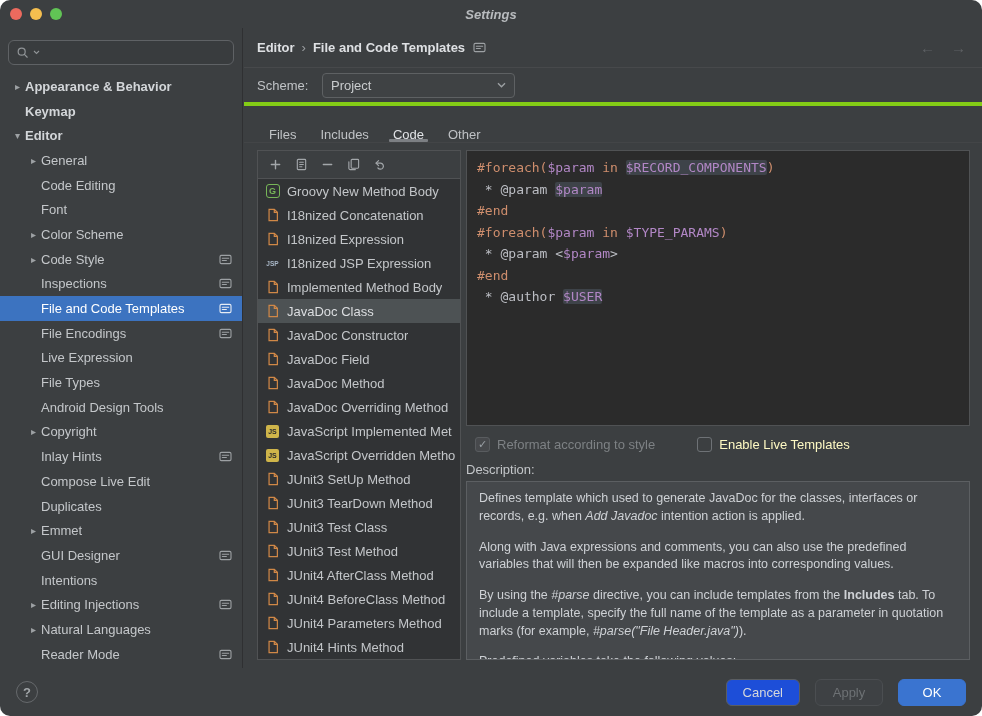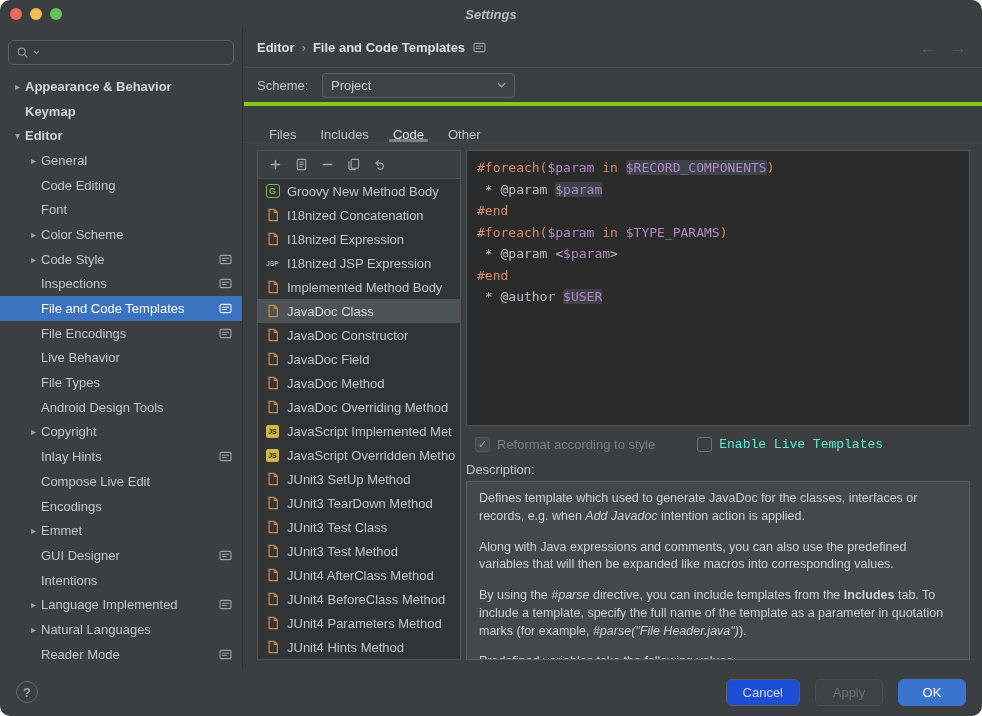--- a/index.html
+++ b/index.html
@@ -81,21 +81,21 @@
   .tok-vh { color:#b287c6; background:#3e4349; border-radius:2px; }
   .tok-p { color:#bcbec4; }
 
   .options-row { display:flex; align-items:center; margin:8px 0 0 9px; height:20px; flex:none; }
   .opt { display:flex; align-items:center; gap:7px; }
   .opt2 { margin-left:42px; }
   .cb { width:15px; height:15px; border-radius:3px; display:flex; align-items:center; justify-content:center; flex:none; }
   .cb.checked-disabled { background:#47494c; border:1px solid #595c5f; color:#9aa0a5; font-size:11px; }
   .cb.unchecked { border:1.6px solid #6e7276; background:transparent; }
   .opt-label-disabled { color:#7d8184; }
-  .opt-label { color:#5eead4;font-family:Liberation Mono, monospace; }
+  .opt-label { color:#fef9c3; }
 
   .desc-label { margin:8px 0 4px 0; color:#c3c6c9; flex:none; }
   .desc-box { flex:1; background:#45484b; border:1px solid #5c5f62; padding:8px 12px;
               font-size:12.5px; line-height:1.42; color:#ced1d5; overflow:hidden; }
   .desc-box p { margin:0 0 13px 0; }
   .it { font-style:italic; }
   .bd { font-weight:bold; }
 
   
   .footer { position:absolute; left:0; right:0; bottom:0; height:48px; display:flex; align-items:center; padding:0 16px; }
@@ -200,21 +200,21 @@
           <span class="tree-label">File Encodings</span>
           <span class="badge">
             <svg width="13" height="11" viewBox="0 0 14 12">
               <rect x="1" y="1.5" width="12" height="9" rx="1.5" fill="none" stroke="currentColor" stroke-width="1.2"></rect>
               <path d="M3.5 4.7h7M3.5 7.2h4.5" stroke="currentColor" stroke-width="1.1" stroke-linecap="round" fill="none"></path>
             </svg>
           </span>
         </div>
         <div class="tree-row lvl1">
           <span class="chev"></span>
-          <span class="tree-label">Live Behavior</span>
+          <span class="tree-label">Live Expression</span>
         </div>
         <div class="tree-row lvl1">
           <span class="chev"></span>
           <span class="tree-label">File Types</span>
         </div>
         <div class="tree-row lvl1">
           <span class="chev"></span>
           <span class="tree-label">Android Design Tools</span>
         </div>
         <div class="tree-row lvl1">
@@ -230,21 +230,21 @@
               <path d="M3.5 4.7h7M3.5 7.2h4.5" stroke="currentColor" stroke-width="1.1" stroke-linecap="round" fill="none"></path>
             </svg>
           </span>
         </div>
         <div class="tree-row lvl1">
           <span class="chev"></span>
           <span class="tree-label">Compose Live Edit</span>
         </div>
         <div class="tree-row lvl1">
           <span class="chev"></span>
-          <span class="tree-label">Encodings</span>
+          <span class="tree-label">Duplicates</span>
         </div>
         <div class="tree-row lvl1">
           <span class="chev">▸</span>
           <span class="tree-label">Emmet</span>
         </div>
         <div class="tree-row lvl1">
           <span class="chev"></span>
           <span class="tree-label">GUI Designer</span>
           <span class="badge">
             <svg width="13" height="11" viewBox="0 0 14 12">
@@ -252,21 +252,21 @@
               <path d="M3.5 4.7h7M3.5 7.2h4.5" stroke="currentColor" stroke-width="1.1" stroke-linecap="round" fill="none"></path>
             </svg>
           </span>
         </div>
         <div class="tree-row lvl1">
           <span class="chev"></span>
           <span class="tree-label">Intentions</span>
         </div>
         <div class="tree-row lvl1">
           <span class="chev">▸</span>
-          <span class="tree-label">Language Implemented</span>
+          <span class="tree-label">Editing Injections</span>
           <span class="badge">
             <svg width="13" height="11" viewBox="0 0 14 12">
               <rect x="1" y="1.5" width="12" height="9" rx="1.5" fill="none" stroke="currentColor" stroke-width="1.2"></rect>
               <path d="M3.5 4.7h7M3.5 7.2h4.5" stroke="currentColor" stroke-width="1.1" stroke-linecap="round" fill="none"></path>
             </svg>
           </span>
         </div>
         <div class="tree-row lvl1">
           <span class="chev">▸</span>
           <span class="tree-label">Natural Languages</span>

